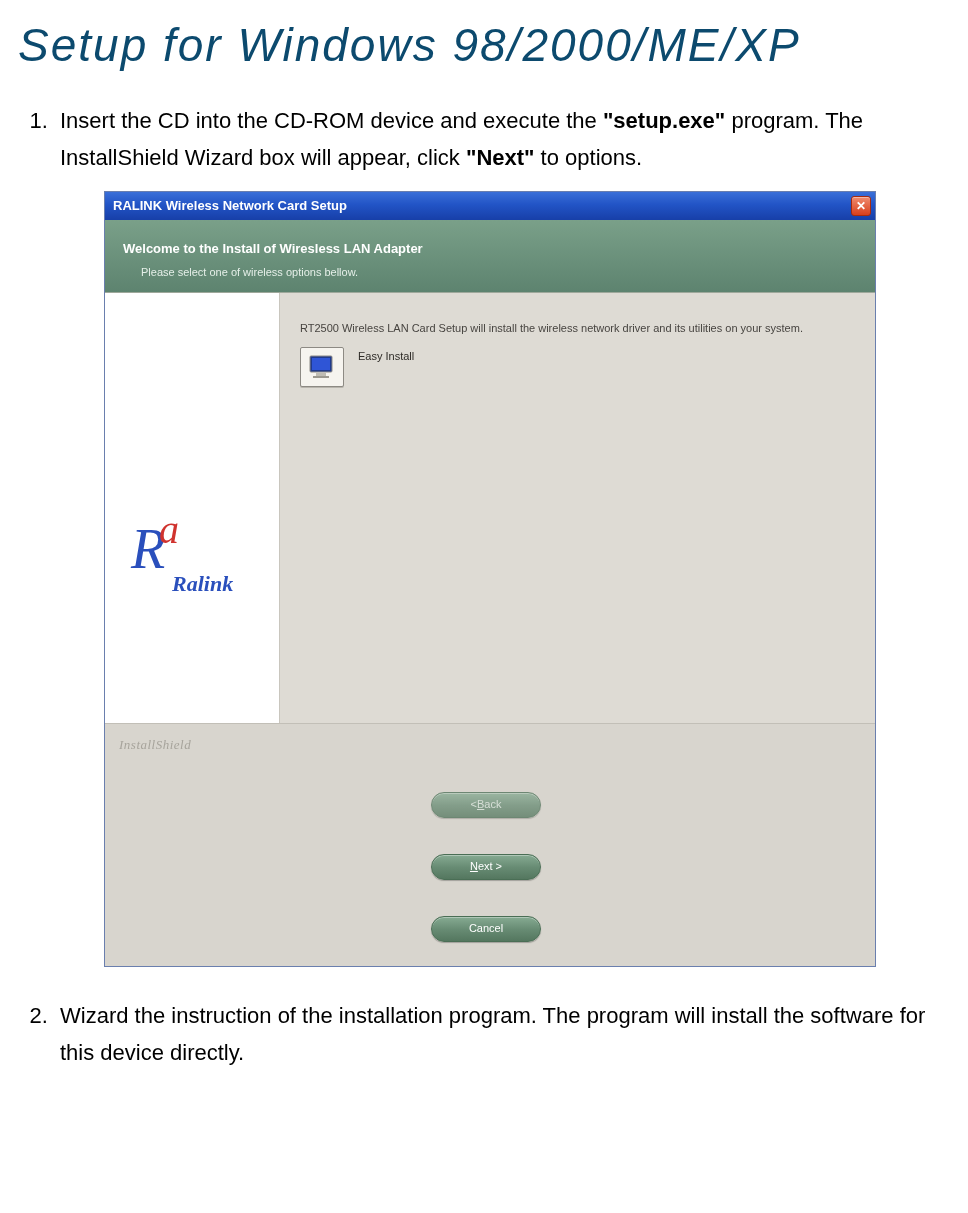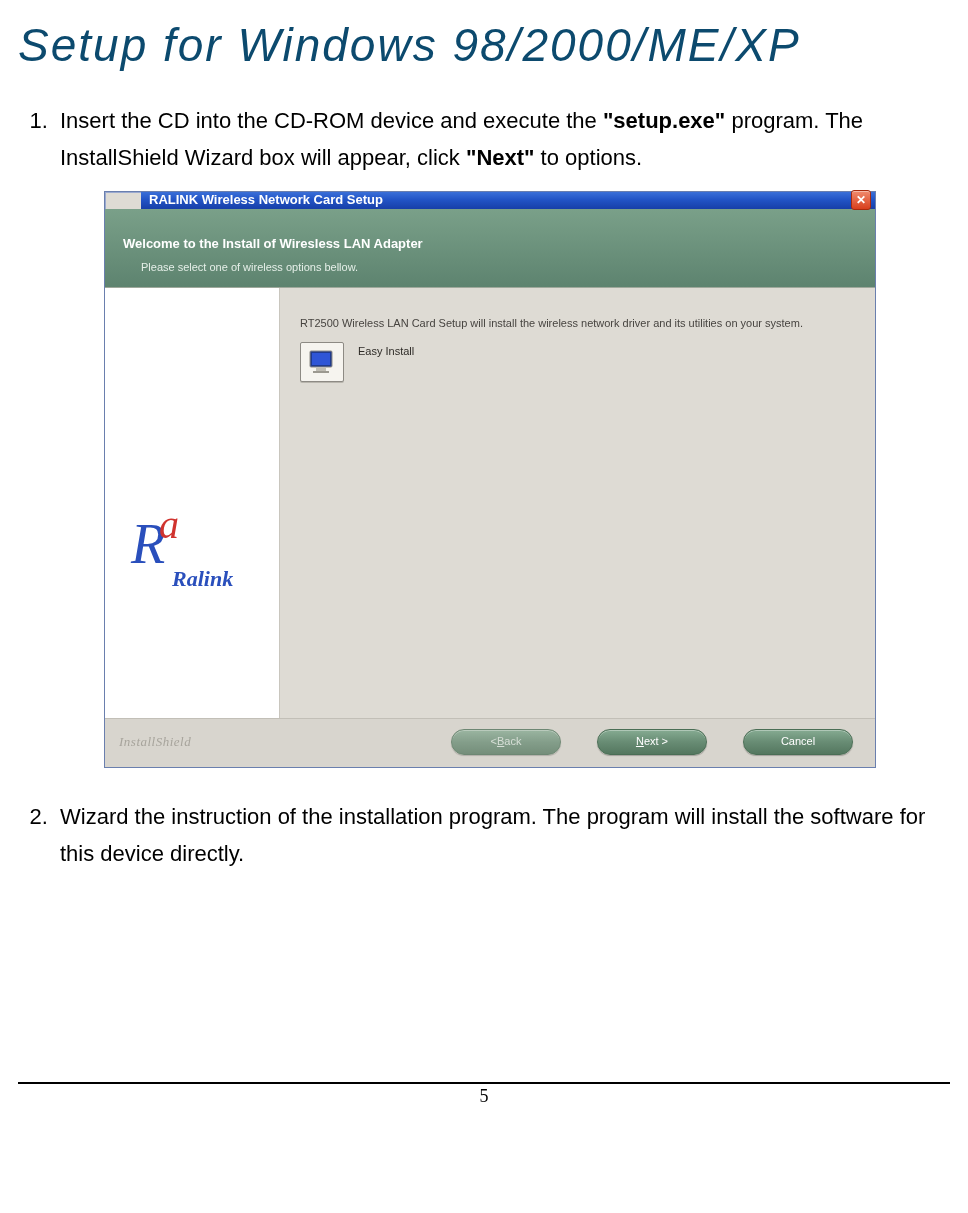--- a/index.html
+++ b/index.html
@@ -35,48 +35,47 @@
   
   .installer-frame {
     width: 772px;
     margin: 14px 0 30px 44px;
     border: 1px solid #6a7fae;
     font-family: Tahoma, Arial, sans-serif;
     box-shadow: 0 0 0 1px #9aa9cf inset;
     background: #dedbd4;
   }
   .titlebar {
-    height: 17px;
+    height: 28px;
     background: linear-gradient(to bottom,#3a6fd8 0%,#2254c6 45%,#173fa8 100%);
     color: #fff;
     display: flex;
     align-items: center;
     justify-content: space-between;
     padding: 0 4px 0 8px;
     font-size: 13px;
     font-weight: 700;
-    margin-left: 36px;
   }
   .close-btn {
     width: 20px; height: 20px;
     background: linear-gradient(to bottom,#f08b6e,#d83f1c);
     border: 1px solid #a82a0d;
     border-radius: 3px;
     color: #fff;
     font-size: 12px;
     display: flex;
     align-items: center;
     justify-content: center;
     font-weight: 700;
     box-shadow: inset 0 1px 0 rgba(255,255,255,.4);
   }
   .subheader {
     background: linear-gradient(to bottom,#7aa089 0%,#5d836f 100%);
     color: #fff;
-    padding: 24px 18px 10px 18px;
+    padding: 18px 18px 10px 18px;
     border-bottom: 1px solid #9ea89b;
   }
   .subheader .sh-title {
     font-size: 13px;
     font-weight: 700;
     margin-bottom: 3px;
   }
   .subheader .sh-sub {
     font-size: 11px;
     margin-left: 18px;
@@ -157,25 +156,26 @@
     margin-bottom: 10px;
   }
   .easy-text .et-sub {
     font-size: 11px;
     color: #474440;
   }
 
   .footer-bar {
     background: #d8d5ce;
     border-top: 1px solid #c2bfb7;
-    padding: 10px 22px 12px 14px;
+    padding: 10px 22px 24px 14px;
     display: flex;
     align-items: center;
     justify-content: flex-end;
     gap: 36px;
+    flex-direction: column;
   }
   .installshield-mark {
     margin-right: auto;
     font-size: 13px;
     font-style: italic;
     color: #a7a49c;
     font-family: Georgia, serif;
     letter-spacing: .5px;
   }
   .pill-btn {

